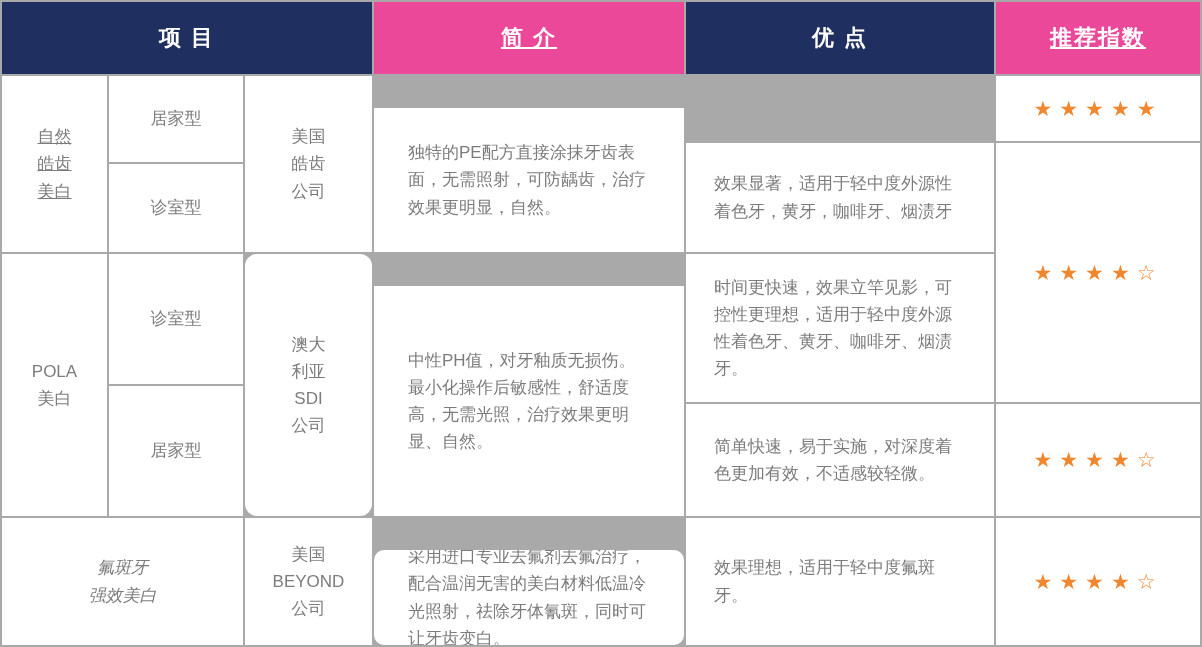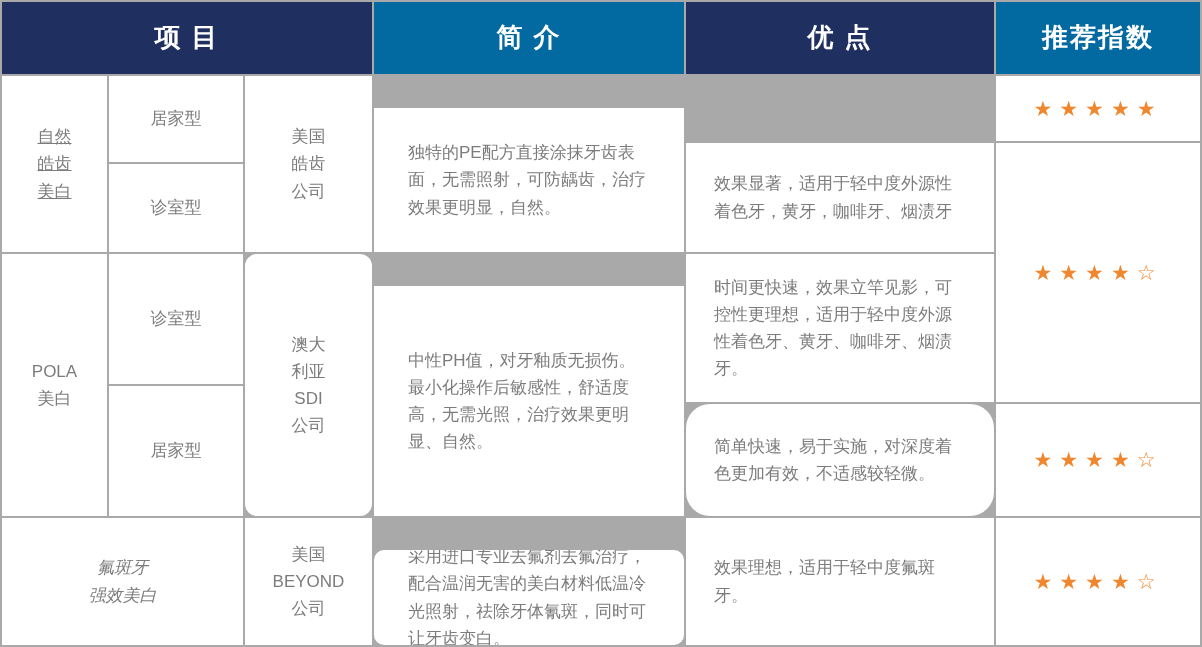--- a/index.html
+++ b/index.html
@@ -13,23 +13,23 @@
     gap:2px;
     background:#a9a9a9;
     padding:2px;
   }
   .cell{
     background:#ffffff;
     display:flex;align-items:center;justify-content:center;
     color:#7c7c7c;font-size:17px;line-height:1.6;
     overflow:hidden;box-sizing:border-box;
   }
-  .th{color:#ffffff;font-weight:bold;font-size:26px;letter-spacing:2px;}
+  .th{color:#ffffff;font-weight:bold;font-size:22px;letter-spacing:2px;}
   .th-navy{background:#1f3060;}
-  .th-teal{background:#0369a1;}
+  .th-teal{background:#ec4899;text-decoration:underline;}
   .pre{white-space:pre-line;text-align:center;}
   .txt{justify-content:flex-start;text-align:left;}
   .pad-intro{padding:0 34px;margin-top:32px;}
   .pad-adv{padding:0 28px;}
   .stars{color:#f0862d;font-size:21px;letter-spacing:7px;white-space:nowrap;}
   
   .h-project{grid-column:1/4;grid-row:1;}
   .h-intro{grid-column:4;grid-row:1;}
   .h-adv{grid-column:5;grid-row:1;}
   .h-rating{grid-column:6;grid-row:1;}
@@ -43,21 +43,21 @@
   .g1-adv2{grid-column:5;grid-row:3/5;}
   .r-stars1{grid-column:6;grid-row:2;}
   .r-stars2{grid-column:6;grid-row:3/7;}
   
   .g2-item{grid-column:1;grid-row:5/8;}
   .g2-type1{grid-column:2;grid-row:5;}
   .g2-type2{grid-column:2;grid-row:6/8;}
   .g2-comp{grid-column:3;grid-row:5/8;border-radius:12px;}
   .g2-intro{grid-column:4;grid-row:5/8;}
   .g2-adv1{grid-column:5;grid-row:5/7;}
-  .g2-adv2{grid-column:5;grid-row:7;border-radius:24px;}
+  .g2-adv2{grid-column:5;grid-row:7;}
   .r-stars3{grid-column:6;grid-row:7;}
   
   .g3-item{grid-column:1/3;grid-row:8;font-style:italic;}
   .g3-comp{grid-column:3;grid-row:8;}
   .g3-intro{grid-column:4;grid-row:8;border-radius:10px;}
   .g3-adv{grid-column:5;grid-row:8;}
   .r-stars4{grid-column:6;grid-row:8;}
 </style>
 </head>
 <body>

